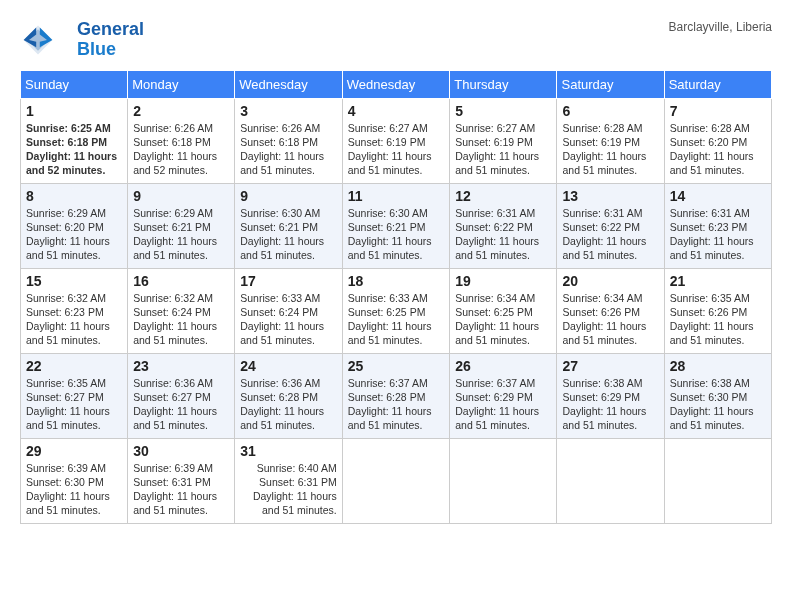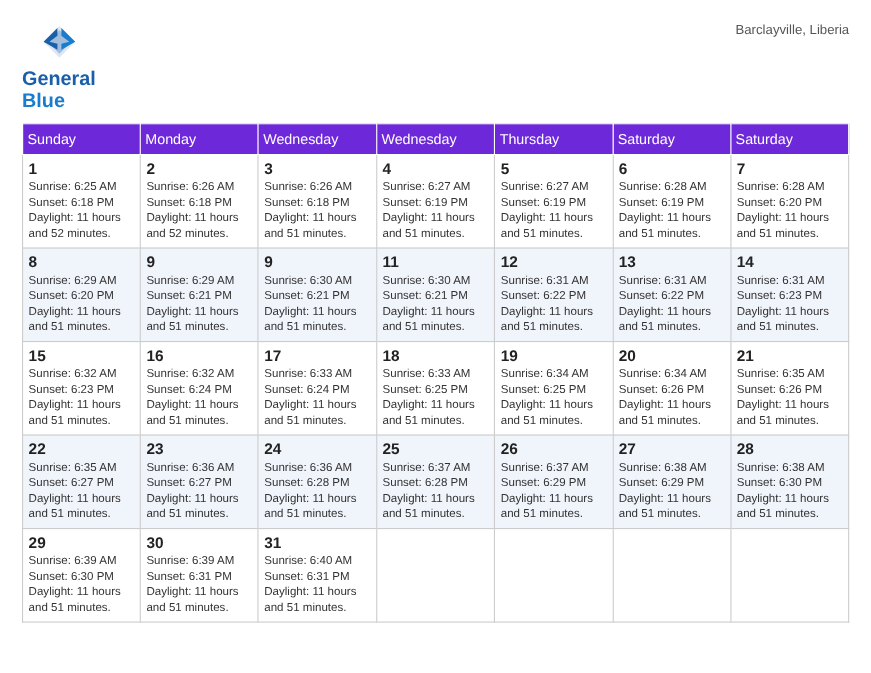--- a/index.html
+++ b/index.html
@@ -12,22 +12,21 @@
     }
     .header {
       display: flex;
       justify-content: space-between;
       align-items: flex-start;
       margin-bottom: 10px;
     }
     .logo {
       display: flex;
       align-items: center;
-      gap: 6px;
-      flex-direction: column;
+      gap: 21px;
     }
     .logo-text {
       font-size: 18px;
       font-weight: bold;
       color: #333;
       line-height: 1.1;
     }
     .logo-text span {
       color: #1a5faa;
     }
@@ -46,21 +45,21 @@
     .location-title {
       font-size: 12px;
       color: #555;
     }
     .calendar {
       width: 100%;
       border-collapse: collapse;
       font-size: 11px;
     }
     .calendar th {
-      background: #6d28d9;
+      background: #3b82f6;
       color: #fff;
       padding: 6px 4px;
       text-align: left;
       font-size: 13px;
       font-weight: normal;
       border: 1px solid #fff;
     }
     .calendar td {
       border: 1px solid #ccc;
       vertical-align: top;
@@ -120,21 +119,21 @@
         <th>Wednesday</th>
         <th>Thursday</th>
         <th>Saturday</th>
         <th>Saturday</th>
       </tr>
   </thead>
   <tbody id="cal-body">
   <tr>
         <td>
           <span class="day-number">1</span>
-          <div class="day-info" style="white-space: pre-line;">Sunrise: 6:25 AM
+          <div class="day-info" style="white-space: pre-line; font-weight: bold;">Sunrise: 6:25 AM
 Sunset: 6:18 PM
 Daylight: 11 hours
 and 52 minutes.</div>
         </td>
         <td>
           <span class="day-number">2</span>
           <div class="day-info" style="white-space: pre-line;">Sunrise: 6:26 AM
 Sunset: 6:18 PM
 Daylight: 11 hours
 and 52 minutes.</div>
@@ -338,21 +337,21 @@
         </td>
         <td>
           <span class="day-number">30</span>
           <div class="day-info" style="white-space: pre-line;">Sunrise: 6:39 AM
 Sunset: 6:31 PM
 Daylight: 11 hours
 and 51 minutes.</div>
         </td>
         <td>
           <span class="day-number">31</span>
-          <div class="day-info" style="white-space: pre-line;">Sunrise: 6:40 AM
+          <div class="day-info" style="white-space: pre-line; text-align: right;">Sunrise: 6:40 AM
 Sunset: 6:31 PM
 Daylight: 11 hours
 and 51 minutes.</div>
         </td>
         <td class="empty-cell"></td>
         <td class="empty-cell"></td>
         <td class="empty-cell"></td>
         <td class="empty-cell"></td>
       </tr>
     </tbody>

